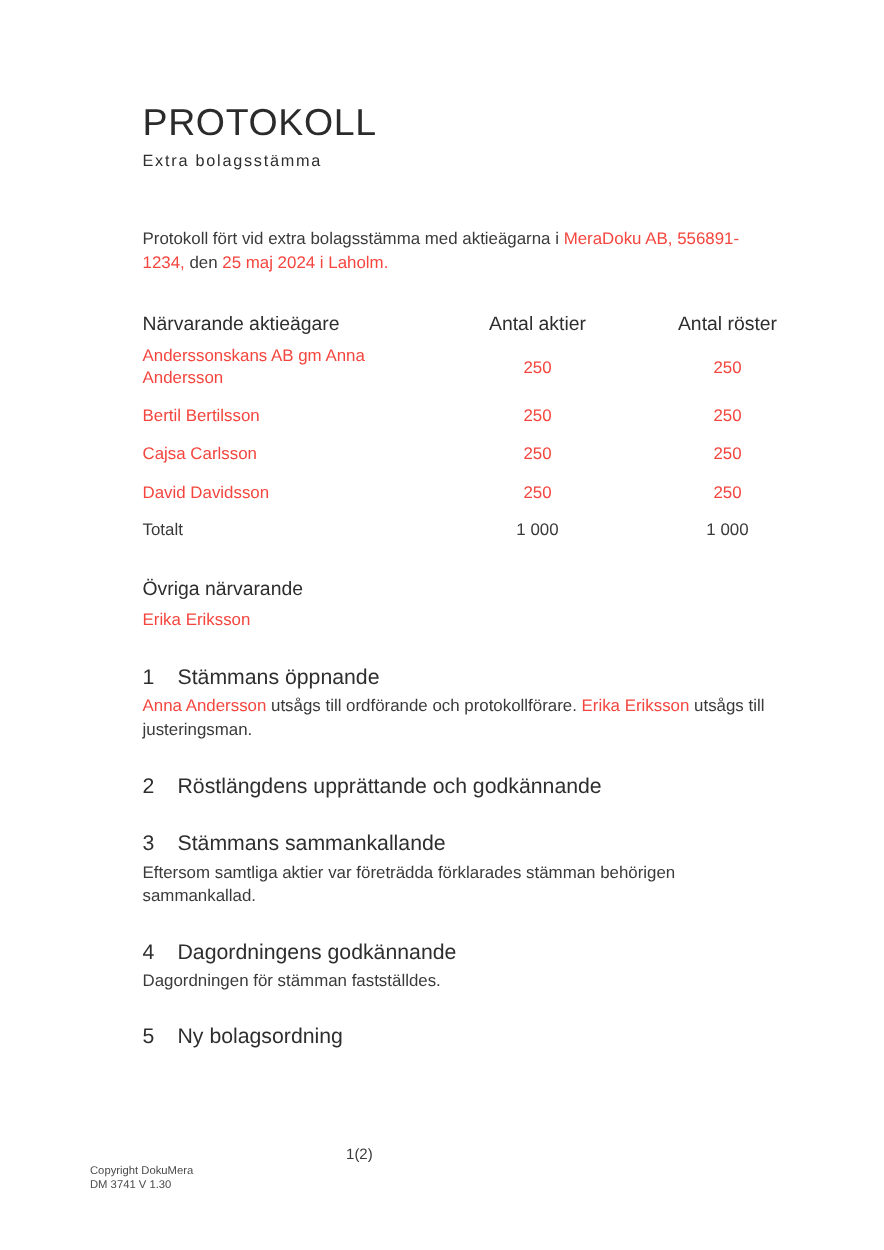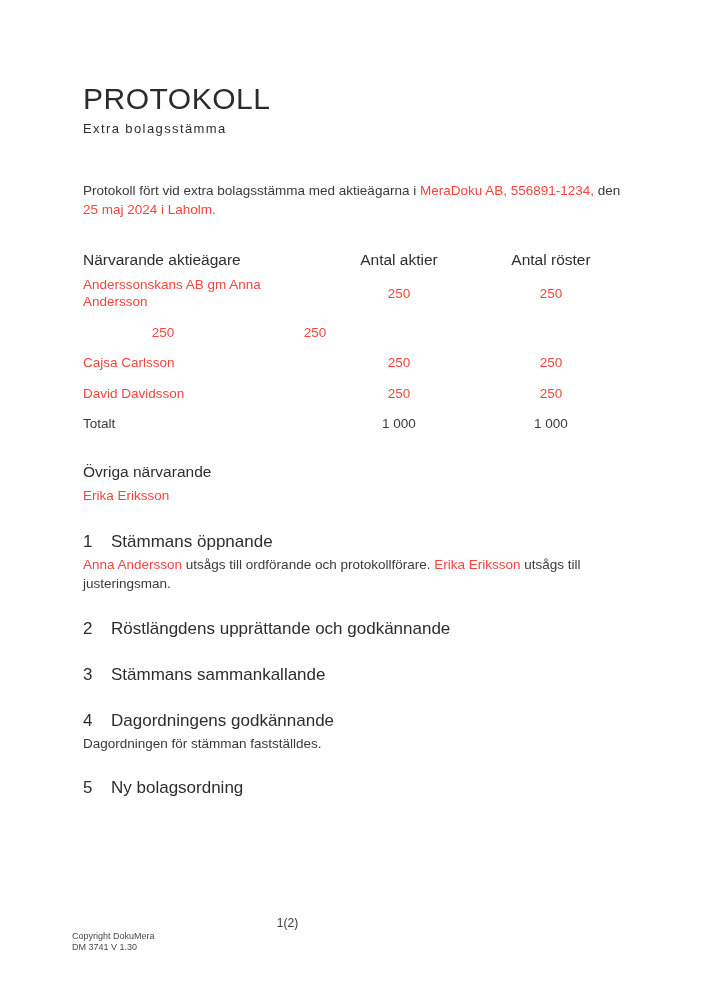--- a/index.html
+++ b/index.html
@@ -8,21 +8,21 @@
     position: relative;
     width: 707px;
     height: 1000px;
     margin: 0 auto;
     background: #ffffff;
     font-family: "Liberation Sans", sans-serif;
     color: #3a3a3a;
     overflow: hidden;
   }
   .content {
-    padding: 84px 86px 0 83px;
+    padding: 84px 86px 0 114px;
     width: 707px;
   }
   .doc-title {
     font-size: 30px;
     line-height: 30px;
     font-weight: 400;
     letter-spacing: 0.5px;
     color: #2b2b2b;
   }
   .doc-subtitle {
@@ -122,20 +122,21 @@
         <span class="c2">Antal aktier</span>
         <span class="c3">Antal röster</span>
       </div>
       <div id="table-rows">
           <div class="trow tdata red">
             <span class="c1">Anderssonskans AB gm Anna Andersson</span>
             <span class="c2">250</span>
             <span class="c3">250</span>
           </div>
           <div class="trow tdata red">
+            <span class="c1">Bertil Bertilsson</span>
             <span class="c2">250</span>
             <span class="c3">250</span>
           </div>
           <div class="trow tdata red">
             <span class="c1">Cajsa Carlsson</span>
             <span class="c2">250</span>
             <span class="c3">250</span>
           </div>
           <div class="trow tdata red">
             <span class="c1">David Davidsson</span>
@@ -169,20 +170,21 @@
           <div class="section-heading">
             <span class="section-number">2</span>
             <span class="section-title">Röstlängdens upprättande och godkännande</span>
           </div>
         </div>
         <div class="section">
           <div class="section-heading">
             <span class="section-number">3</span>
             <span class="section-title">Stämmans sammankallande</span>
           </div>
+          <p class="section-body"><span>Eftersom samtliga aktier var företrädda förklarades stämman behörigen sammankallad.</span></p>
         </div>
         <div class="section">
           <div class="section-heading">
             <span class="section-number">4</span>
             <span class="section-title">Dagordningens godkännande</span>
           </div>
           <p class="section-body"><span>Dagordningen för stämman fastställdes.</span></p>
         </div>
         <div class="section">
           <div class="section-heading">

